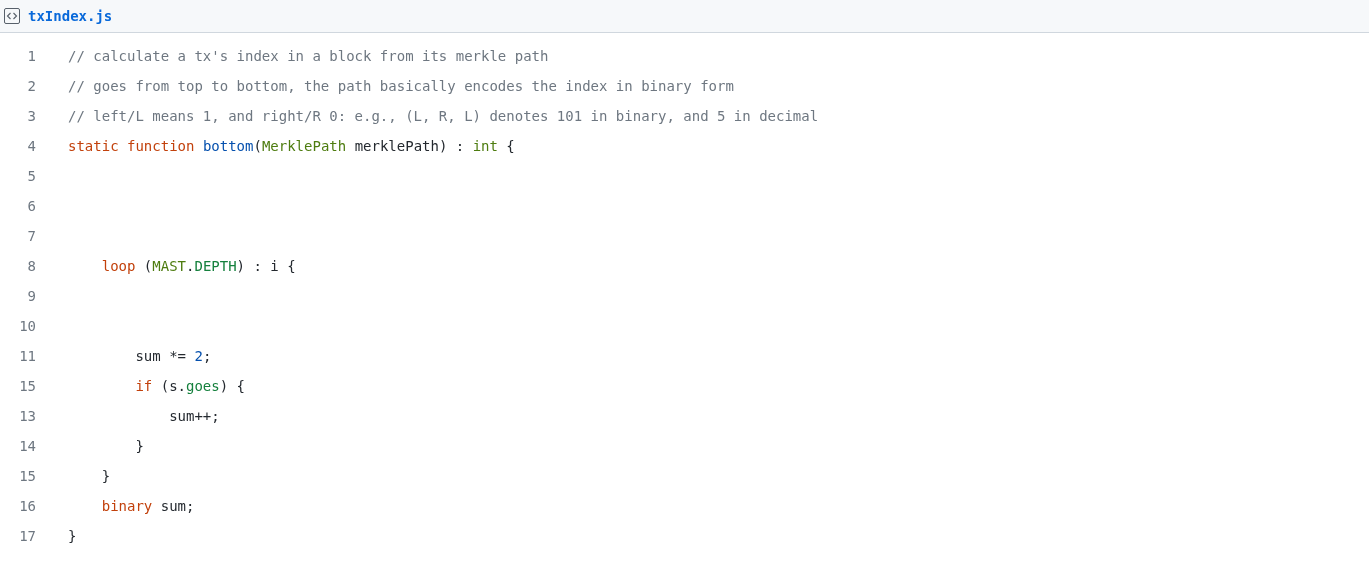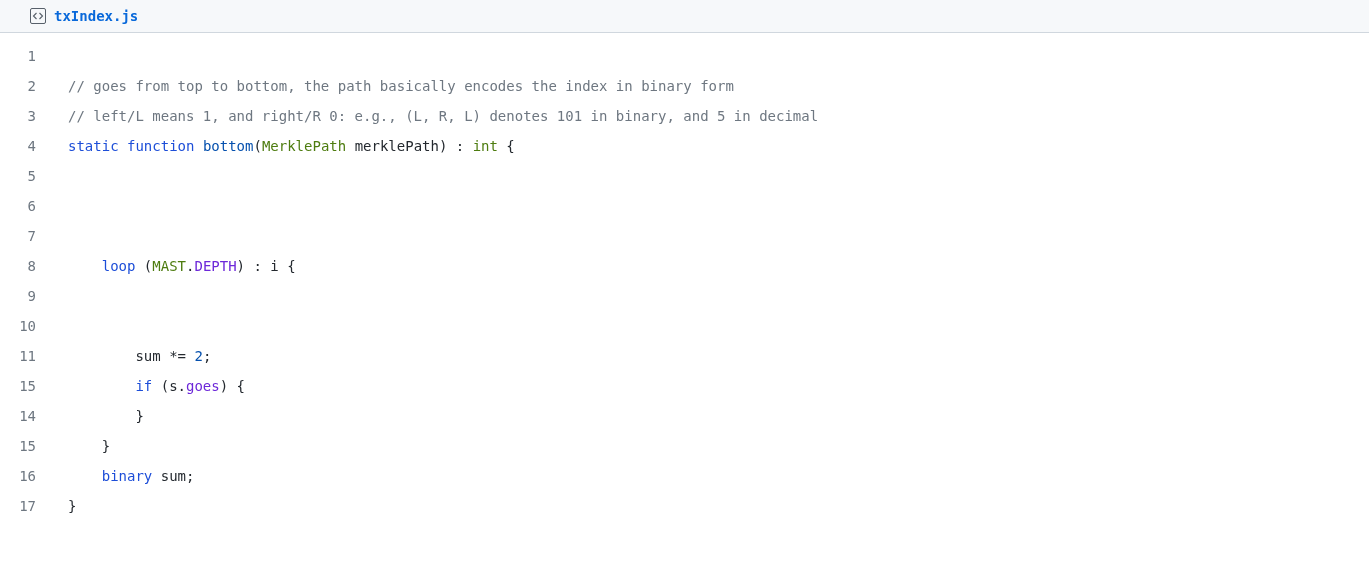--- a/index.html
+++ b/index.html
@@ -8,21 +8,21 @@
       box-sizing: border-box;
     }
     body {
       font-family: -apple-system, BlinkMacSystemFont, "Segoe UI", Helvetica, Arial, sans-serif;
       background: #ffffff;
       font-size: 14px;
     }
     .file-header {
       display: flex;
       align-items: center;
-      padding: 8px 30px;
+      padding: 8px 4px;
       background: #f6f8fa;
       border-bottom: 1px solid #d0d7de;
       gap: 8px;
     }
     .file-icon {
       width: 16px;
       height: 16px;
       border: 1.5px solid #57606a;
       border-radius: 2px;
       display: flex;
@@ -57,41 +57,42 @@
       color: #6e7781;
       user-select: none;
       flex-shrink: 0;
     }
     .line-content {
       white-space: pre;
       color: #24292f;
       padding-left: 12px;
     }
     .tok-comment { color: #6e7781; }
-    .tok-keyword { color: #1d4ed8; }
+    .tok-keyword { color: #c2410c; }
     .tok-type { color: #4d7c0f; }
     .tok-func { color: #0550ae; }
     .tok-number { color: #0550ae; }
-    .tok-property { color: #6d28d9; margin-top: 32px; }
+    .tok-property { color: #15803d; margin-top: 32px; }
   </style>
 </head>
 <body>
 
 <div class="file-header">
   <span class="file-icon">
     <svg viewBox="0 0 16 16" fill="none" stroke="#57606a" stroke-width="1.5">
       <path d="M6 4L2 8L6 12M10 4L14 8L10 12"></path>
     </svg>
   </span>
   <span class="filename">txIndex.js</span>
 </div>
 
 <div class="code-container" id="code-container">
 <div class="code-line">
       <span class="line-number">1</span>
+      <span class="line-content"><span class="tok-comment">// calculate a tx's index in a block from its merkle path</span></span>
     </div>
     <div class="code-line">
       <span class="line-number">2</span>
       <span class="line-content"><span class="tok-comment">// goes from top to bottom, the path basically encodes the index in binary form</span></span>
     </div>
     <div class="code-line">
       <span class="line-number">3</span>
       <span class="line-content"><span class="tok-comment">// left/L means 1, and right/R 0: e.g., (L, R, L) denotes 101 in binary, and 5 in decimal</span></span>
     </div>
     <div class="code-line">
@@ -121,20 +122,24 @@
     </div>
     <div class="code-line">
       <span class="line-number">11</span>
       <span class="line-content">        <span>sum *= </span><span class="tok-number">2</span><span>;</span></span>
     </div>
     <div class="code-line">
       <span class="line-number">15</span>
       <span class="line-content">        <span class="tok-keyword">if</span><span> (s.</span><span class="tok-property">goes</span><span>) {</span></span>
     </div>
     <div class="code-line">
+      <span class="line-number">13</span>
+      <span class="line-content">            <span>sum++;</span></span>
+    </div>
+    <div class="code-line">
       <span class="line-number">14</span>
       <span class="line-content">        <span>}</span></span>
     </div>
     <div class="code-line">
       <span class="line-number">15</span>
       <span class="line-content">    <span>}</span></span>
     </div>
     <div class="code-line">
       <span class="line-number">16</span>
       <span class="line-content">    <span class="tok-keyword">binary</span><span> sum;</span></span>

